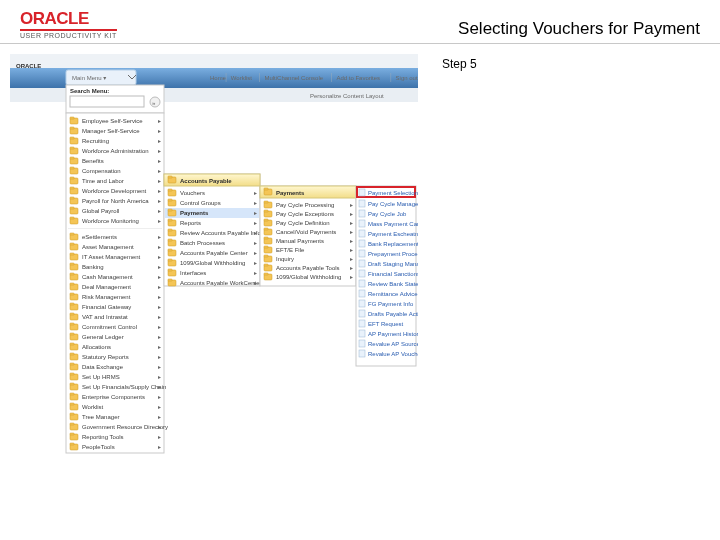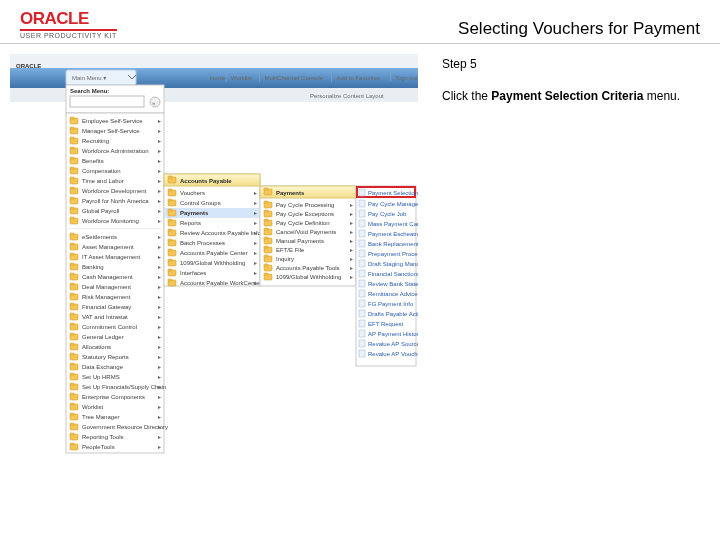--- a/index.html
+++ b/index.html
@@ -4,21 +4,21 @@
 <style>
 html,body{margin:0;padding:0;width:720px;height:540px;font-family:Arial,Helvetica,sans-serif;background:#fff;color:#000;overflow:hidden}
 .page-header{display:flex;justify-content:space-between;align-items:flex-end;padding:10px 20px 4px 20px;border-bottom:1px solid #c8c8c8}
 .logo-block{display:flex;flex-direction:column;line-height:1}
 .logo-brand{font-size:17px;font-weight:bold;letter-spacing:-.5px;color:#d8232a}
 .logo-sub{font-size:7px;letter-spacing:.5px;color:#555;border-top:2px solid #d8232a;margin-top:2px;padding-top:1px}
 .header-title{font-size:17px}
 .body-row{display:flex}
 .shot-pane{width:420px;padding:10px 0 0 10px}
 .text-pane{width:270px;padding:12px 8px 0 12px;font-size:12px;line-height:1.35}
-.step-label{margin-bottom:16px}
+.step-label{margin-bottom:10px}
 svg{display:block}
 
 .t{font-family:Arial,Helvetica,sans-serif;font-size:6px;fill:#3d3d3d}
 .tb{font-family:Arial,Helvetica,sans-serif;font-size:6px;font-weight:bold;fill:#2b2b2b}
 .tnav{font-family:Arial,Helvetica,sans-serif;font-size:6px;fill:#6a6a6a}
 .tblue{font-family:Arial,Helvetica,sans-serif;font-size:6px;fill:#2a5db0}
 </style>
 </head>
 <body>
 
@@ -449,17 +449,14 @@
           <rect x="349" y="286" width="6" height="7" fill="#e9f2fb" stroke="#9ab6d4" stroke-width="0.5"></rect>
           <text x="358" y="292" class="tblue">Revalue AP Source File</text>
           <rect x="349" y="296" width="6" height="7" fill="#e9f2fb" stroke="#9ab6d4" stroke-width="0.5"></rect>
           <text x="358" y="302" class="tblue">Revalue AP Voucher File</text>
         </g>
     </svg>
   </div>
 
   <div class="text-pane">
     <div class="step-label">Step 5</div>
-    <div>
-      <span>Click the </span><b>Payment Selection Criteria</b><span> menu.</span>
-    </div>
   </div>
 </div>
 
 </body></html>

